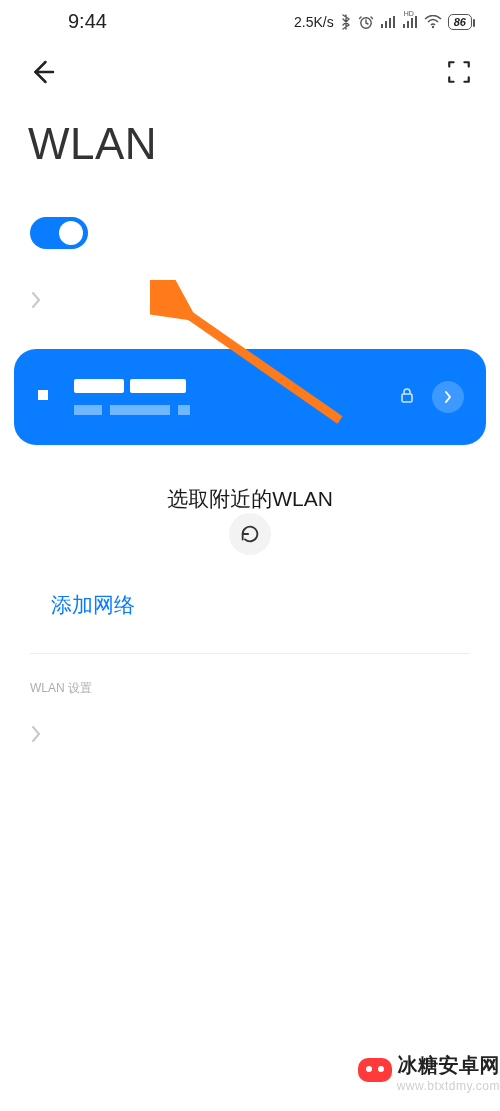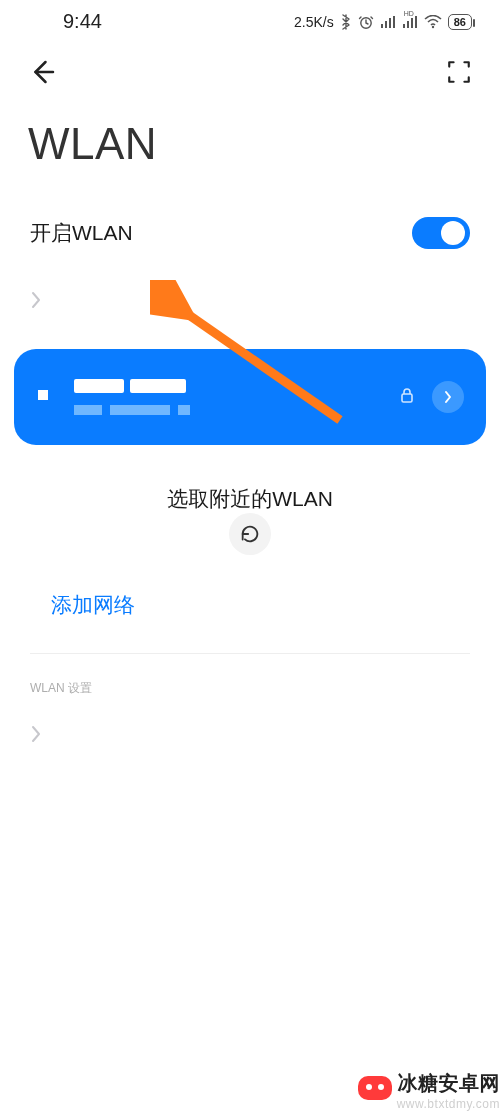--- a/index.html
+++ b/index.html
@@ -9,25 +9,24 @@
       background: #ffffff;
       color: #000000;
       position: relative;
     }
 
     
     .status-bar {
       display: flex;
       justify-content: space-between;
       align-items: center;
-      padding: 10px 28px 6px 19px;
+      padding: 10px 28px 6px 32px;
       font-size: 17px;
       font-weight: 500;
       color: #222;
-      margin-left: 8px;
     }
     .status-left { font-size: 20px; font-weight: 500; padding-left: 36px;}
     .status-right { display: flex; gap: 6px; font-size: 14px; }
     .status-icon { display: inline-flex; align-items: center; }
 
     
     .header-row {
       display: flex;
       justify-content: space-between;
       align-items: center;
@@ -153,21 +152,21 @@
       width: 210px;
       height: 160px;
       pointer-events: none;
       z-index: 50;
     }
 
     
     .watermark {
       position: absolute;
       right: 0px;
-      bottom: 6px;
+      bottom: 24px;
       display: flex;
       align-items: center;
       gap: 6px;
     }
     .wm-logo {
       width: 34px; height: 24px;
       background: #ff3a3a;
       border-radius: 10px;
       position: relative;
     }
@@ -179,20 +178,21 @@
     .wm-logo::after { right: 8px; }
     .wm-text { font-size: 20px; font-weight: 700; color: #222; letter-spacing: 0.5px;}
     .wm-sub { position:absolute; right:0; bottom:-6px; font-size:12px; color:#cfcfcf; letter-spacing:0.5px;}
     .wm-wrap { position:relative; padding-bottom:8px;}
 
     .battery {
       display:inline-flex; align-items:center; gap:2px;
       border:1.6px solid #555; border-radius:5px;
       padding:1px 5px; font-size:11px; font-weight:600;
       position:relative;
+      font-style:italic;
     }
     .battery::after{
       content:""; position:absolute; right:-4px; top:4px;
       width:2px; height:8px; background:#555; border-radius:1px;
     }
   </style>
 </head>
 <body>
 
 <div class="status-bar">
@@ -244,21 +244,20 @@
   <div class="scan-icon">
     <svg viewBox="0 0 24 24">
       <path d="M3 7 V3 H7 M17 3 H21 V7 M21 17 V21 H17 M7 21 H3 V17" stroke="#222" stroke-width="2" fill="none" stroke-linecap="round" stroke-linejoin="round"></path>
     </svg>
   </div>
 </div>
 
 <div class="page-title">WLAN</div>
 
 <div class="row">
-  <span class="label">开启WLAN</span>
   <div class="toggle"></div>
 </div>
 
 <div class="row">
   <span class="chev">
     <svg width="12" height="18" viewBox="0 0 12 18">
         <path d="M3 2 L9 9 L3 16" stroke="#c7c7cc" stroke-width="2" fill="none" stroke-linecap="round" stroke-linejoin="round"></path>
       </svg>
   </span>
 </div>

